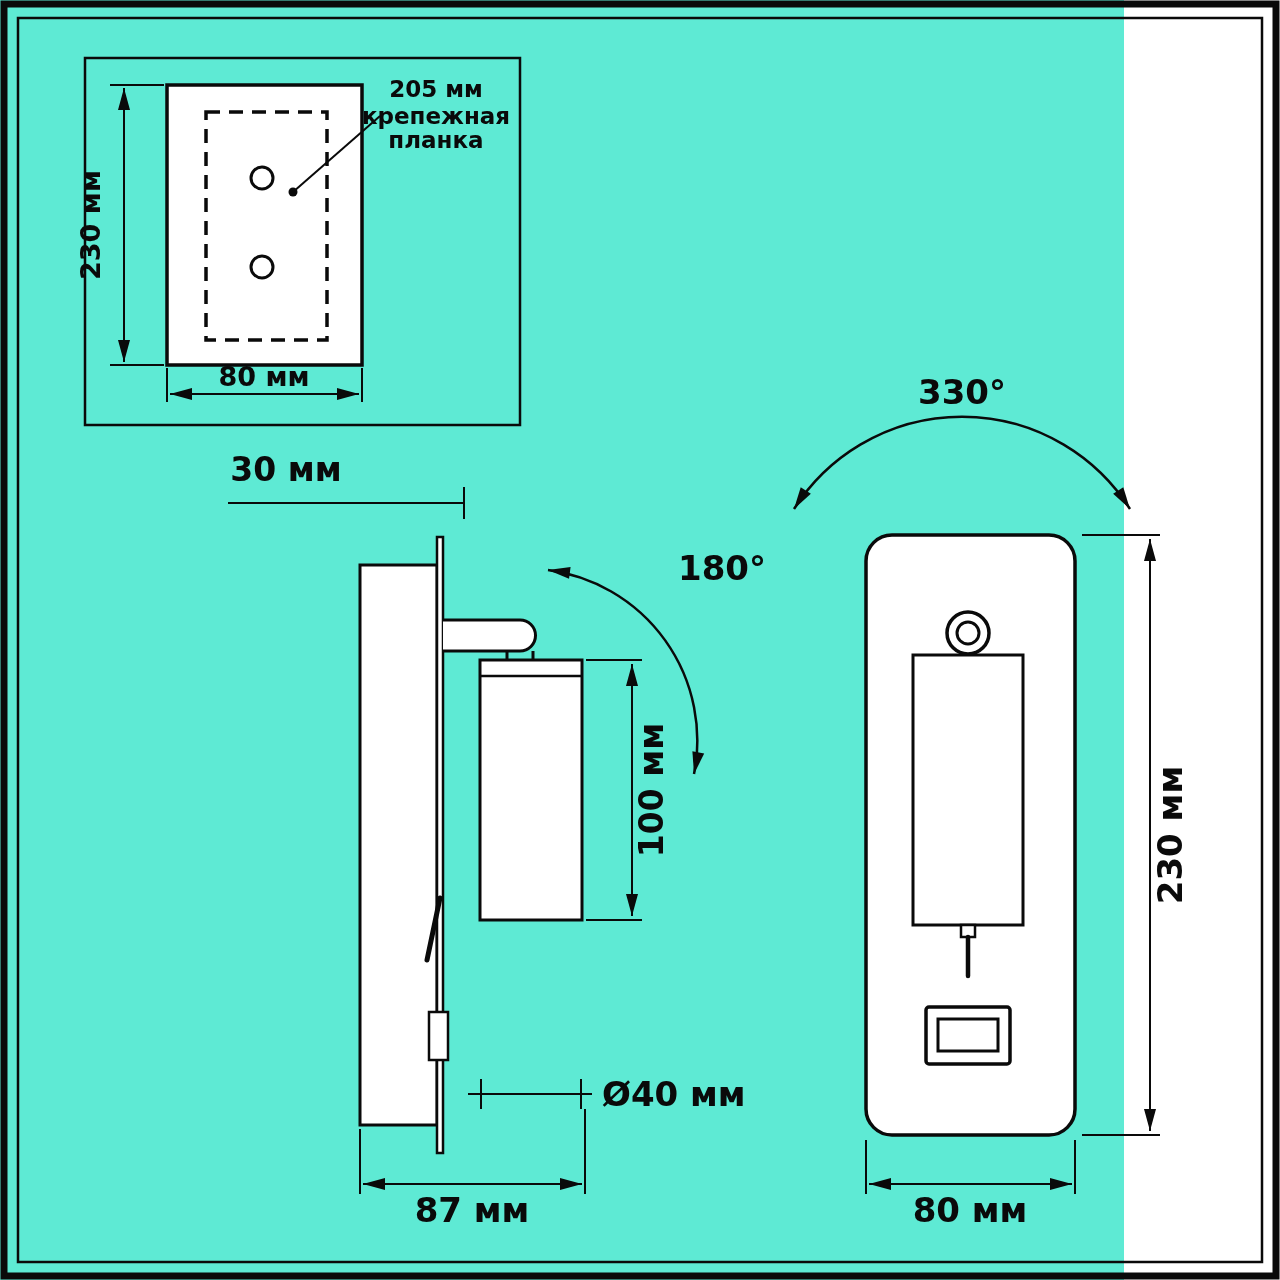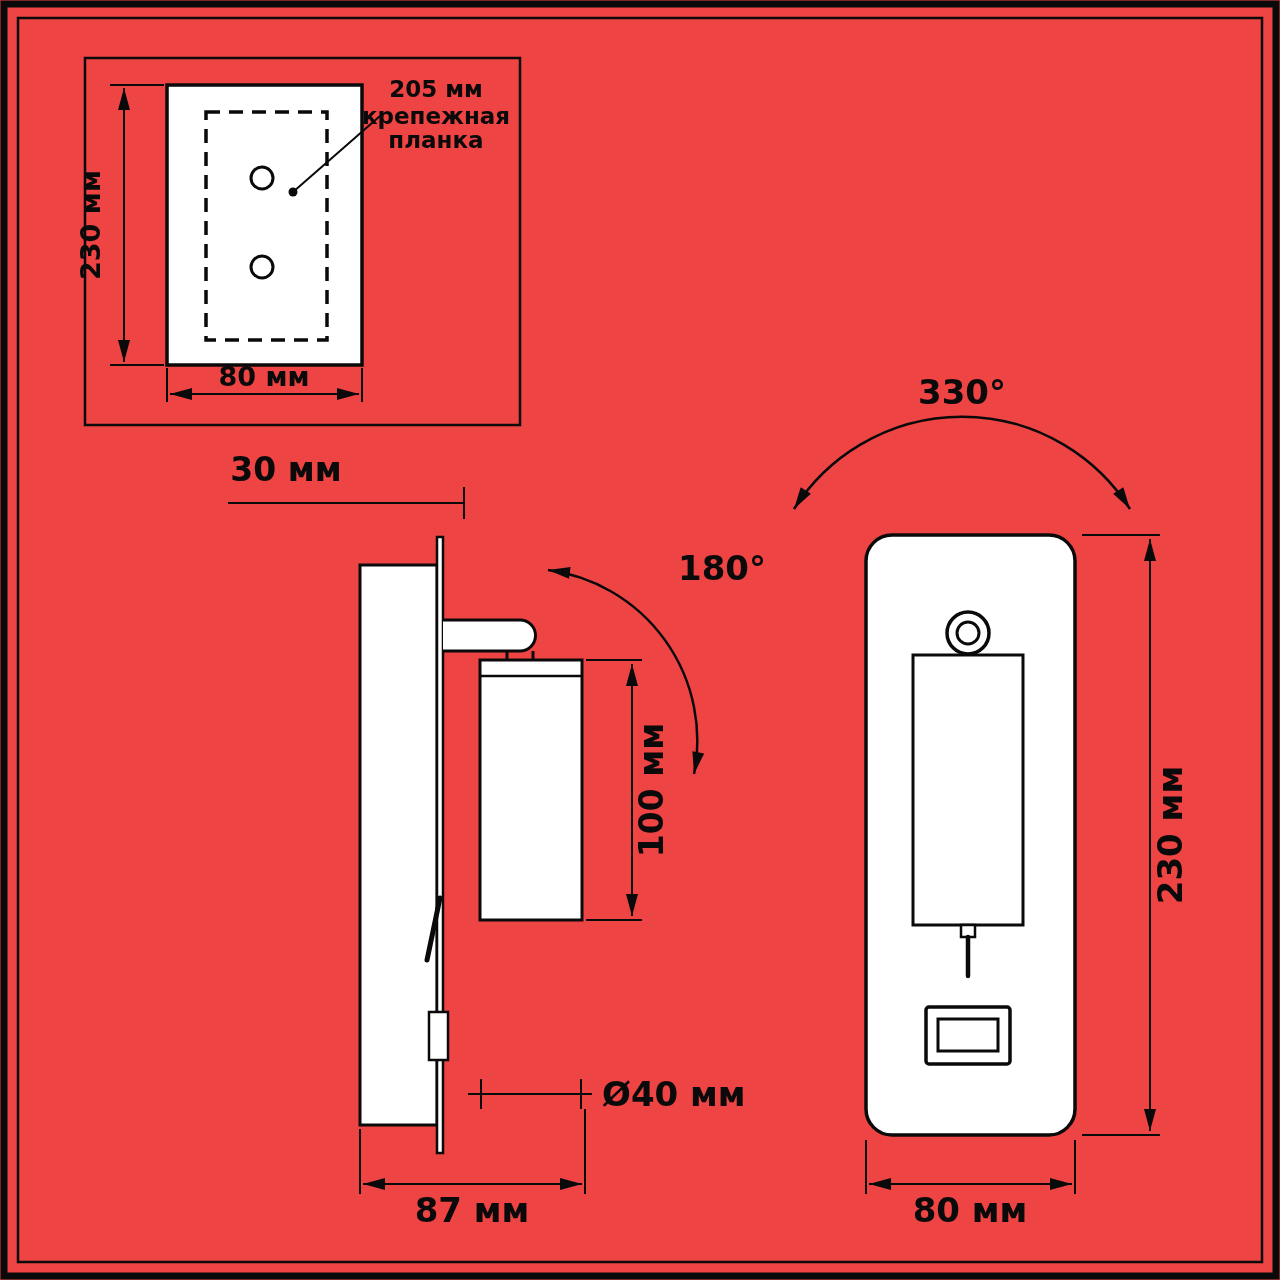--- a/index.html
+++ b/index.html
@@ -1,16 +1,16 @@
 <!DOCTYPE html>
 <html><head>
 <meta charset="utf-8">
 <style>
   html,body{margin:0;padding:0;background:#fff;}
-  .canvas{width:1280px;height:1280px;position:relative;background:#ef4444;}
+  .canvas{width:1124px;height:1280px;position:relative;background:#5eead4;}
   svg{display:block;}
   .lbl{font-family:"DejaVu Sans","Liberation Sans",sans-serif;font-weight:600;fill:#0a0a0a;}
   .stroke{stroke:#0a0a0a;fill:none;}
   .fillw{fill:#ffffff;stroke:#0a0a0a;}
 </style>
 </head>
 <body>
 
 <div class="canvas">
 <svg width="1280" height="1280" viewBox="0 0 1280 1280">

